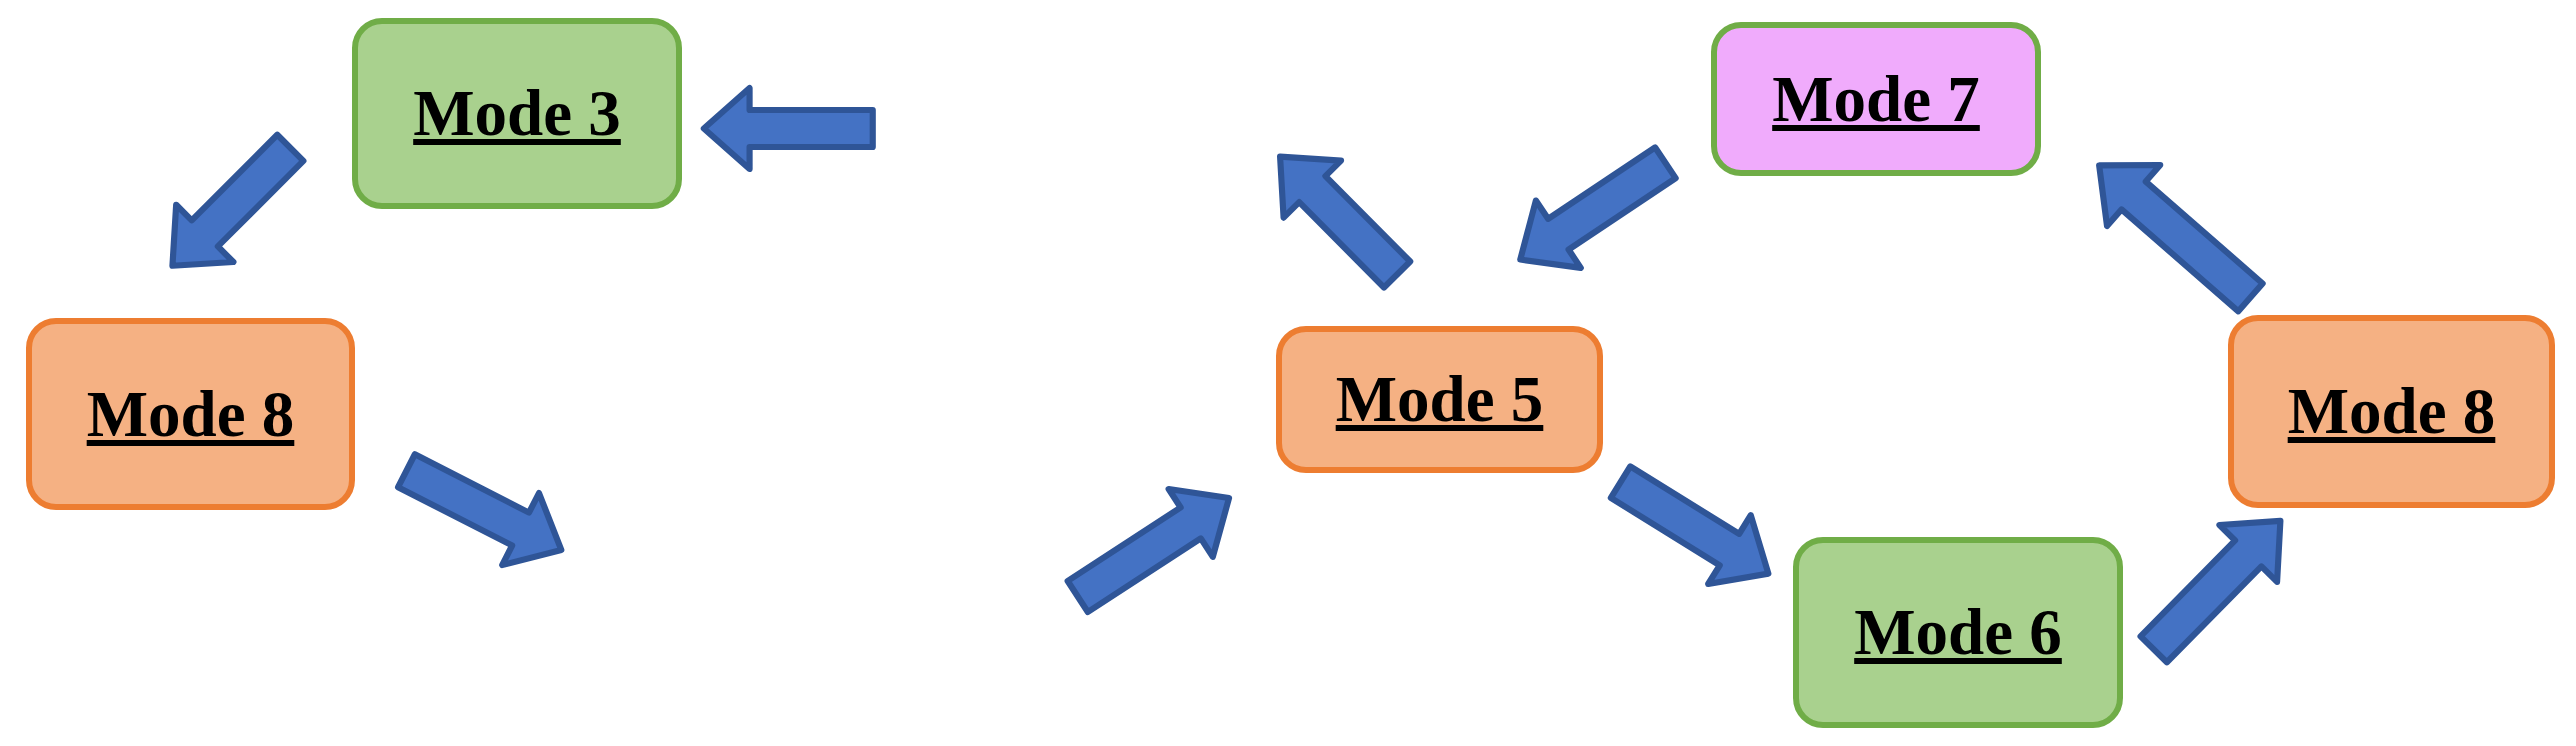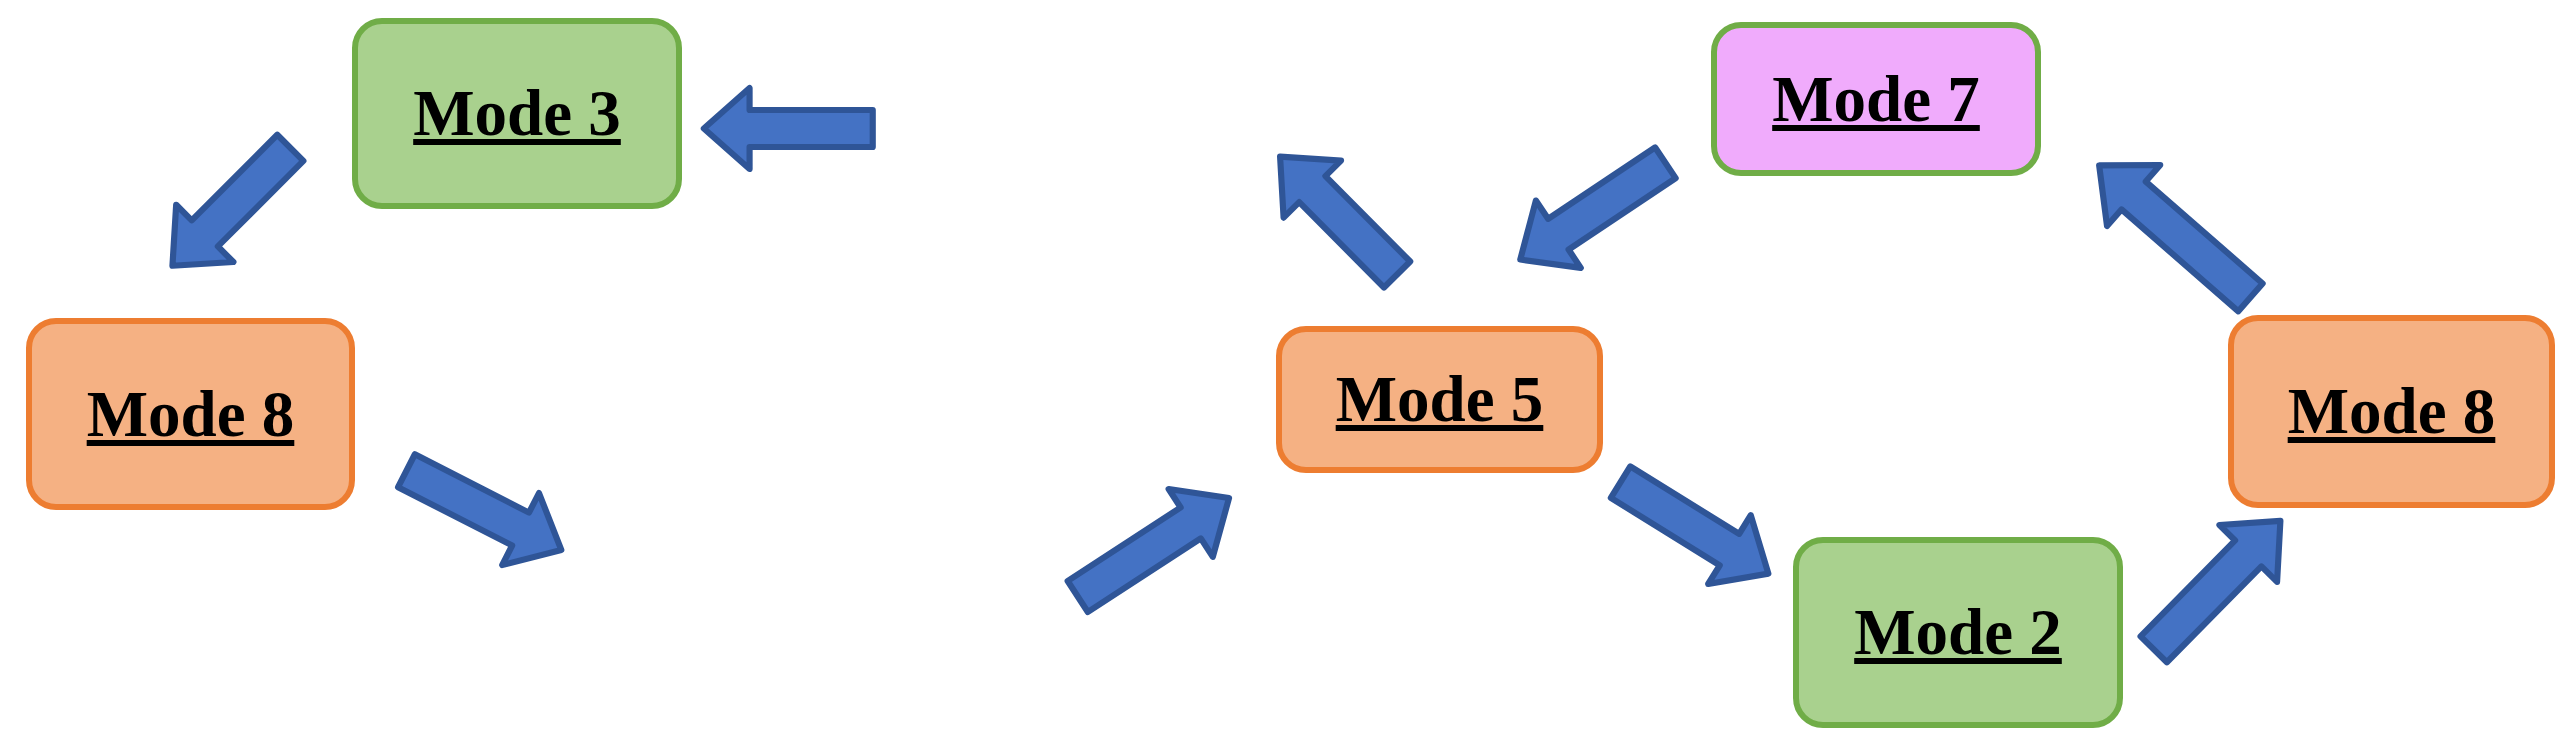--- a/index.html
+++ b/index.html
@@ -63,21 +63,21 @@
   <div class="node orange" style="left: 26px; top: 318px; width: 329px; height: 192px; background: rgb(245, 177, 131); border-color: rgb(237, 125, 49);">
     <span class="label">Mode 8</span>
   </div>
   <div class="node green" style="left: 352px; top: 17.6px; width: 330px; height: 191px; background: rgb(169, 209, 142); border-color: rgb(112, 173, 71);">
     <span class="label">Mode 3</span>
   </div>
   <div class="node orange" style="left: 1276px; top: 326px; width: 327px; height: 147px; background: rgb(245, 177, 131); border-color: rgb(237, 125, 49);">
     <span class="label">Mode 5</span>
   </div>
   <div class="node green" style="left: 1793px; top: 537px; width: 330px; height: 191px; background: rgb(169, 209, 142); border-color: rgb(112, 173, 71);">
-    <span class="label">Mode 2</span>
+    <span class="label">Mode 6</span>
   </div>
   <div class="node green" style="left: 1711px; top: 22px; width: 330px; height: 154px; background: #f0abfc; border-color: rgb(112, 173, 71);">
     <span class="label">Mode 7</span>
   </div>
   <div class="node orange" style="left: 2228px; top: 315px; width: 327px; height: 193px; background: rgb(245, 177, 131); border-color: rgb(237, 125, 49);">
     <span class="label">Mode 8</span>
   </div>
 
 </div>
 

